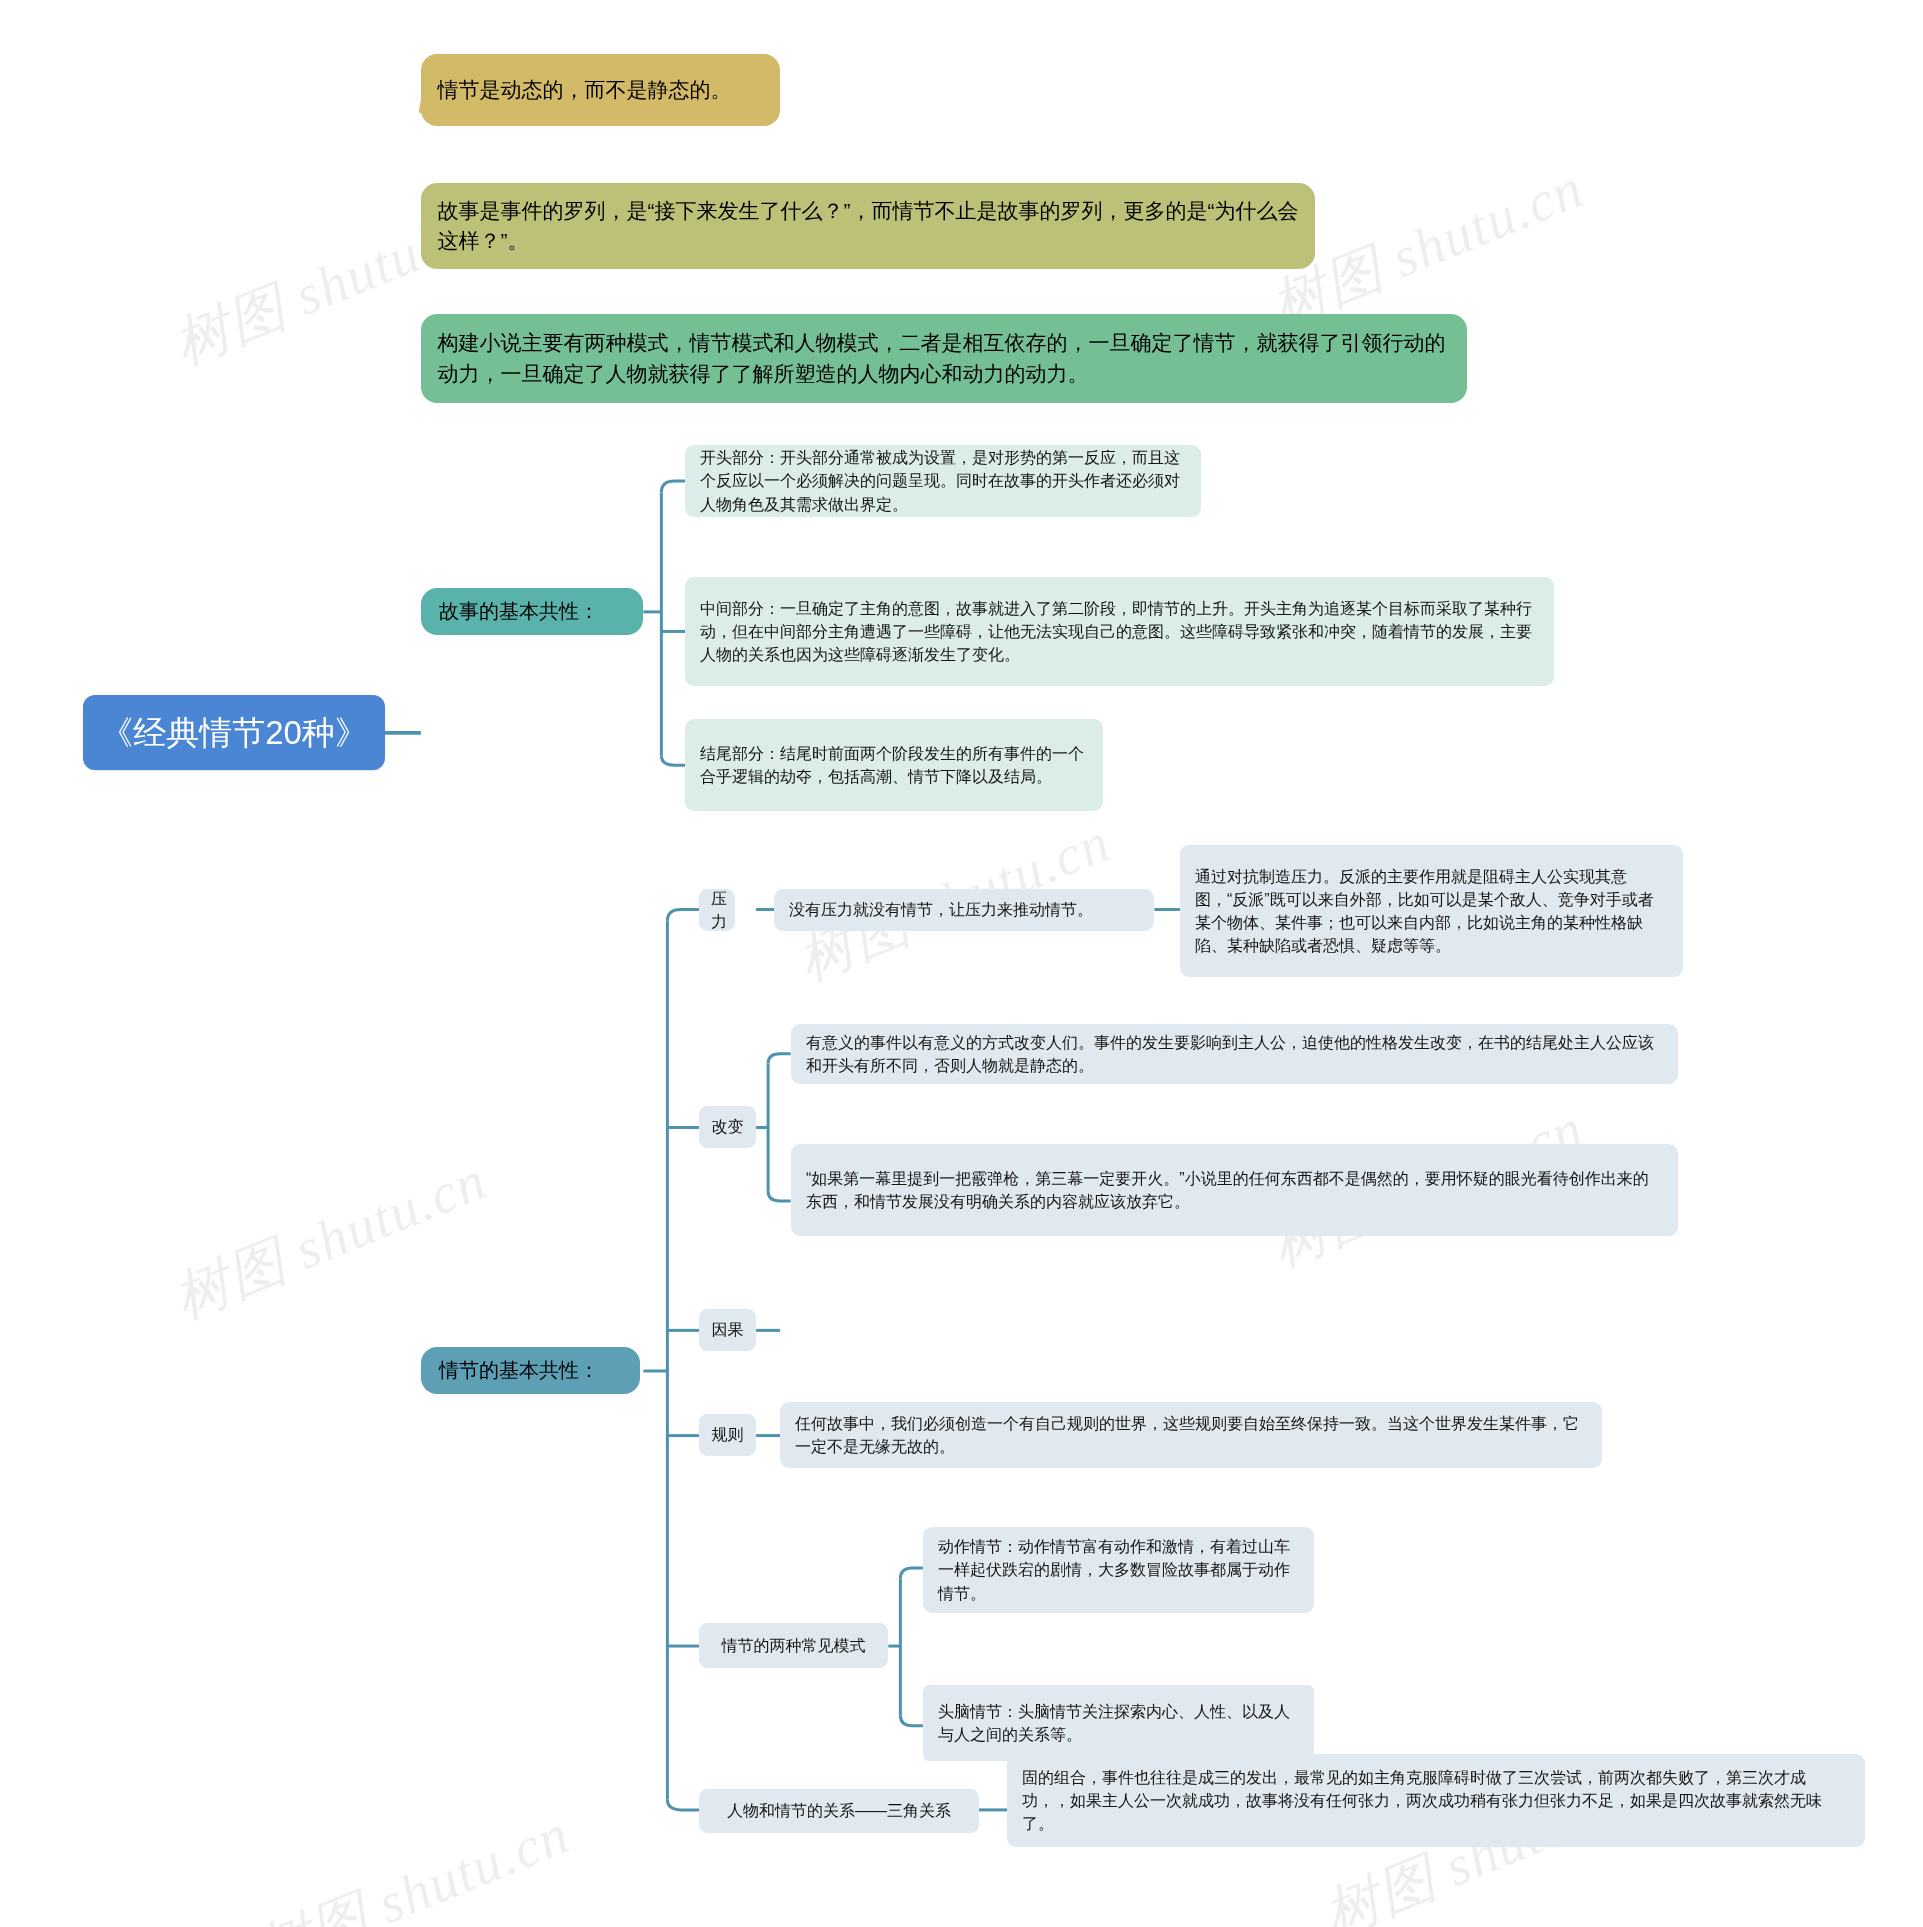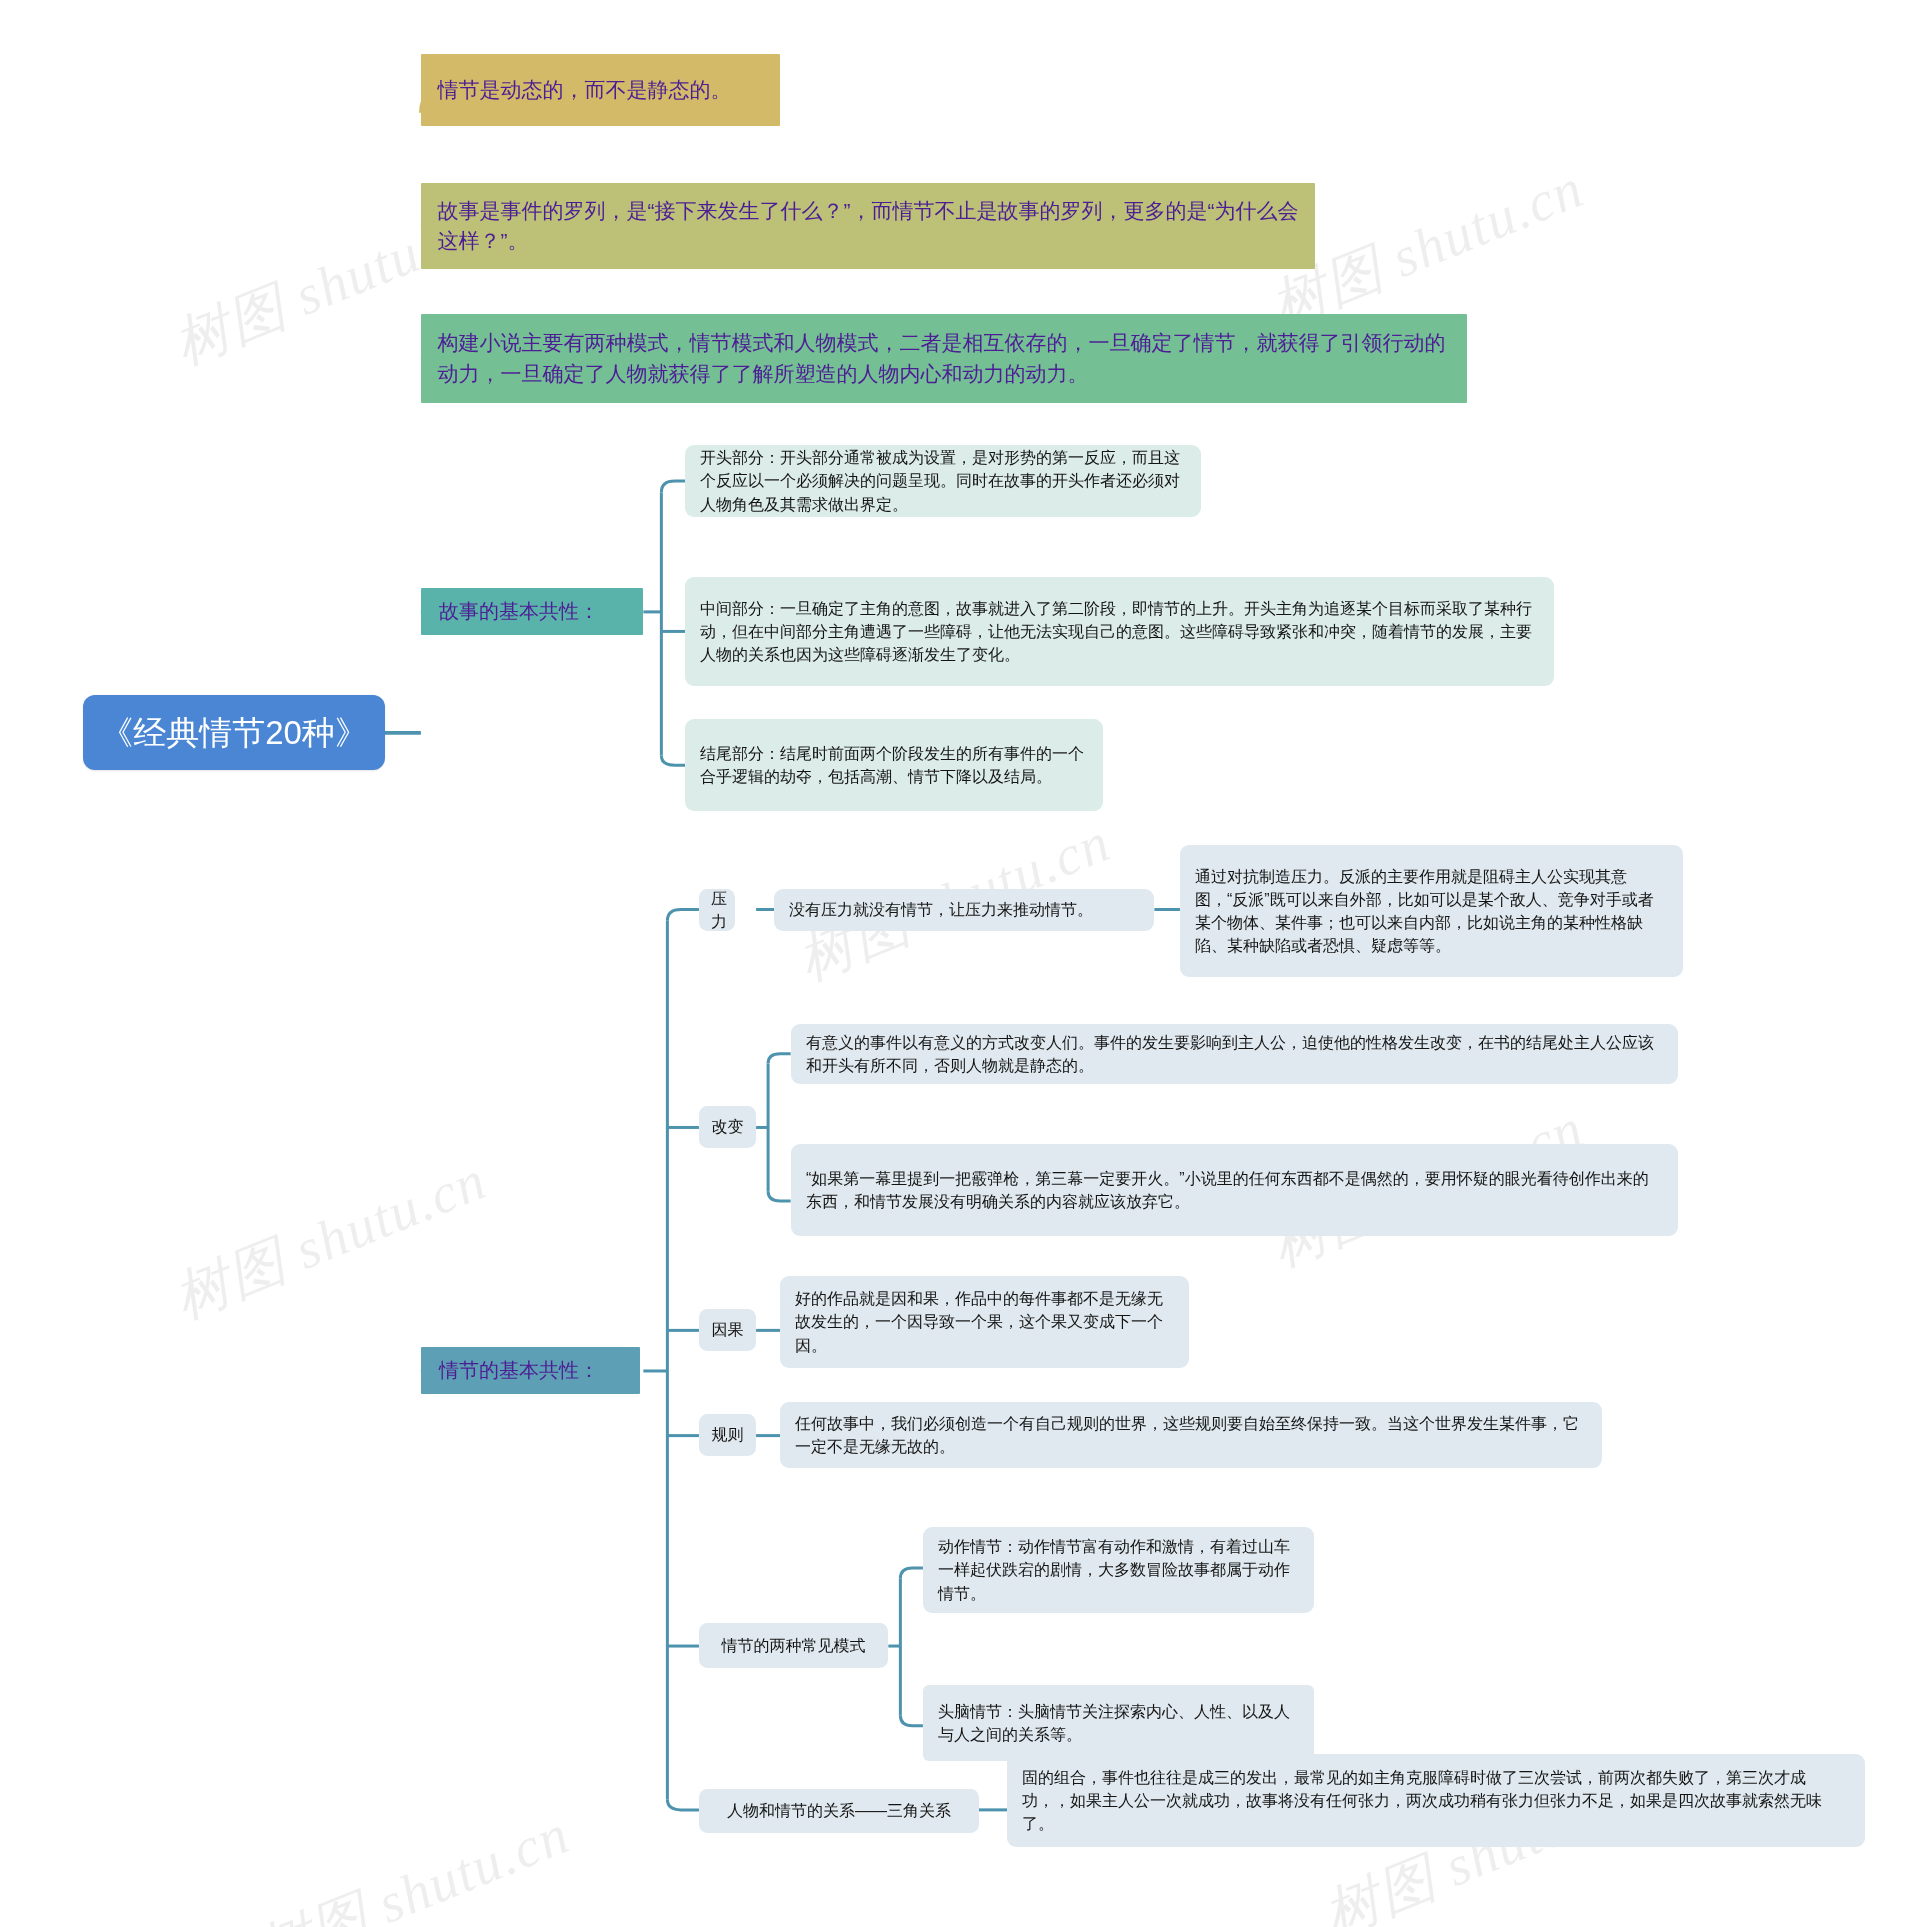--- a/index.html
+++ b/index.html
@@ -42,23 +42,23 @@
     font-size: 33px;
     justify-content: center;
     text-align: center;
     padding: 0 13.5px;
     box-shadow: 0 0.8px 1.5px rgba(0,0,0,.10);
   }
 
   
   .l1 {
     font-size: 21px;
-    color: #4c1d95;
+    color: #000000;
     padding: 13.5px 16.5px;
-    border-radius: 1px;
+    border-radius: 16px;
   }
   .c-gold   { background: #d3ba68; }
   .c-olive  { background: #bcc177; }
   .c-green  { background: #75bf95; }
   .c-teal   { background: #5ab3ab; }
   .c-steel  { background: #5d9fb4; }
 
   .l1.label {
     justify-content: center;
     font-size: 20px;
@@ -222,23 +222,20 @@
   <div class="node l2 c-pale" style="left:791px; top:1024px; width:887px; height:60px;">
     <span class="txt">有意义的事件以有意义的方式改变人们。事件的发生要影响到主人公，迫使他的性格发生改变，在书的结尾处主人公应该和开头有所不同，否则人物就是静态的。</span>
   </div>
   <div class="node l2 c-pale" style="left:791px; top:1144px; width:887px; height:92px;">
     <span class="txt">“如果第一幕里提到一把霰弹枪，第三幕一定要开火。”小说里的任何东西都不是偶然的，要用怀疑的眼光看待创作出来的东西，和情节发展没有明确关系的内容就应该放弃它。</span>
   </div>
 
   <div class="node pill" style="left:699px; top:1309px; width:57px; height:42px;">
     <span class="txt">因果</span>
   </div>
-  <div class="node l2 c-pale" style="left:780px; top:1276px; width:409px; height:92px;">
-    <span class="txt">好的作品就是因和果，作品中的每件事都不是无缘无故发生的，一个因导致一个果，这个果又变成下一个因。</span>
-  </div>
 
   <div class="node pill" style="left:699px; top:1414px; width:57px; height:42px;">
     <span class="txt">规则</span>
   </div>
   <div class="node l2 c-pale" style="left:780px; top:1402px; width:822px; height:66px;">
     <span class="txt">任何故事中，我们必须创造一个有自己规则的世界，这些规则要自始至终保持一致。当这个世界发生某件事，它一定不是无缘无故的。</span>
   </div>
 
   <div class="node pill" style="left:699px; top:1623px; width:189px; height:45px;">
     <span class="txt">情节的两种常见模式</span>

